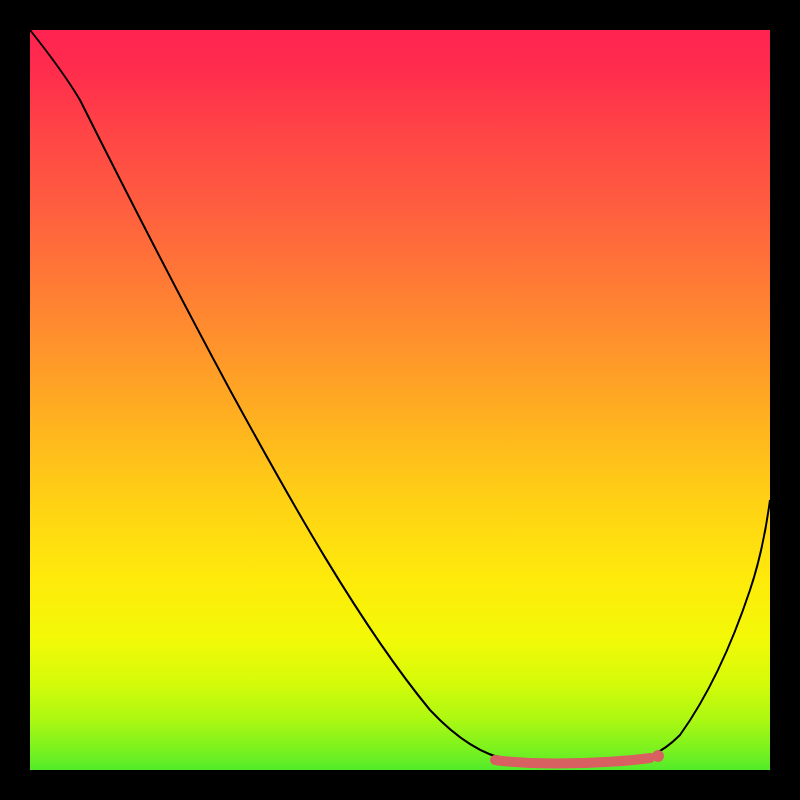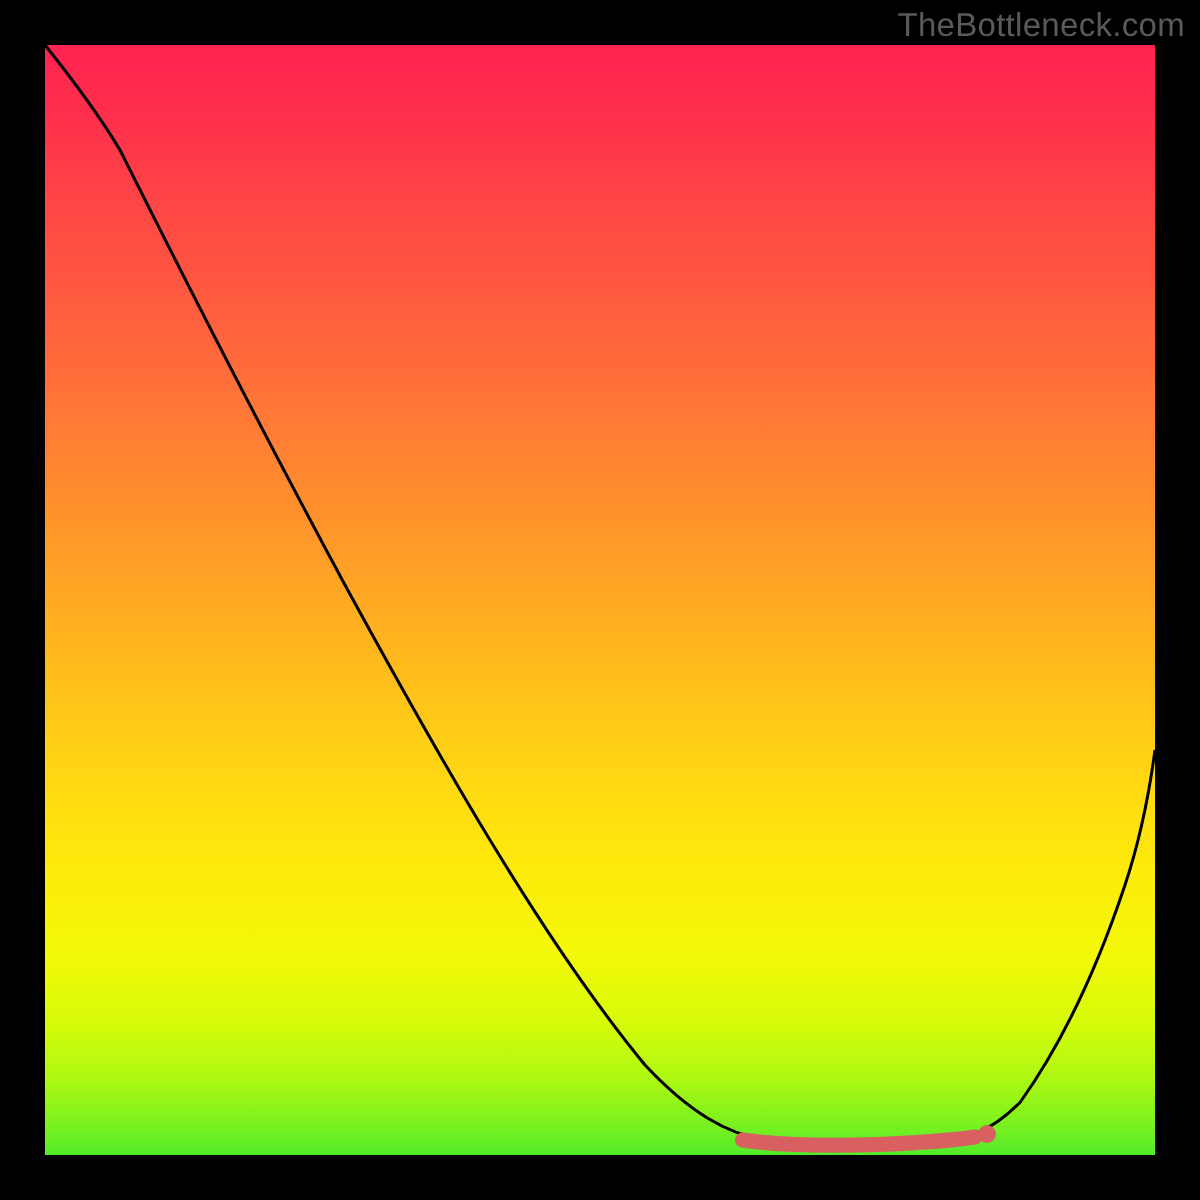--- a/index.html
+++ b/index.html
@@ -76,21 +76,20 @@
   }
   .flat-dot {
     fill: #d86060;
   }
 </style>
 </head>
 <body>
 
 <div class="stage">
 
-  <div class="attrib">TheBottleneck.com</div>
 
   <div class="plot"></div>
 
   <svg class="overlay" viewBox="0 0 740 740" preserveAspectRatio="none">
 
     <path class="curve" d="M 0 0
              C 20 25, 35 45, 50 70
              C 75 120, 130 230, 200 360
              C 260 470, 330 595, 400 680
              C 430 712, 455 726, 480 730

